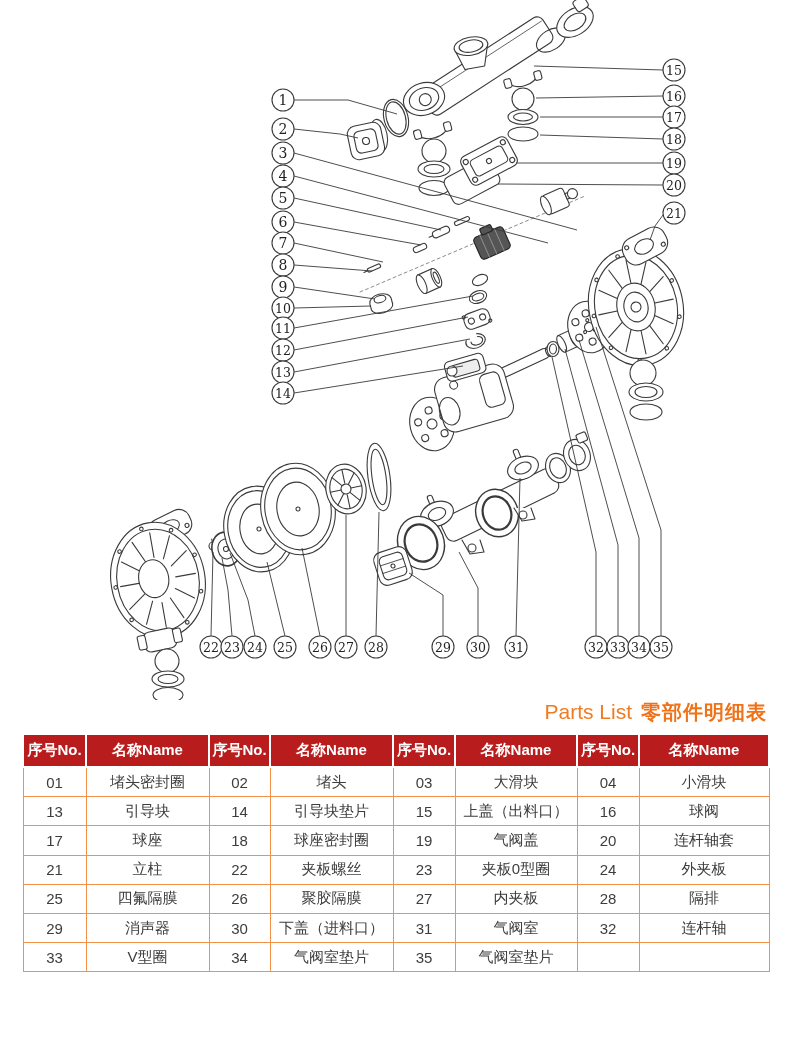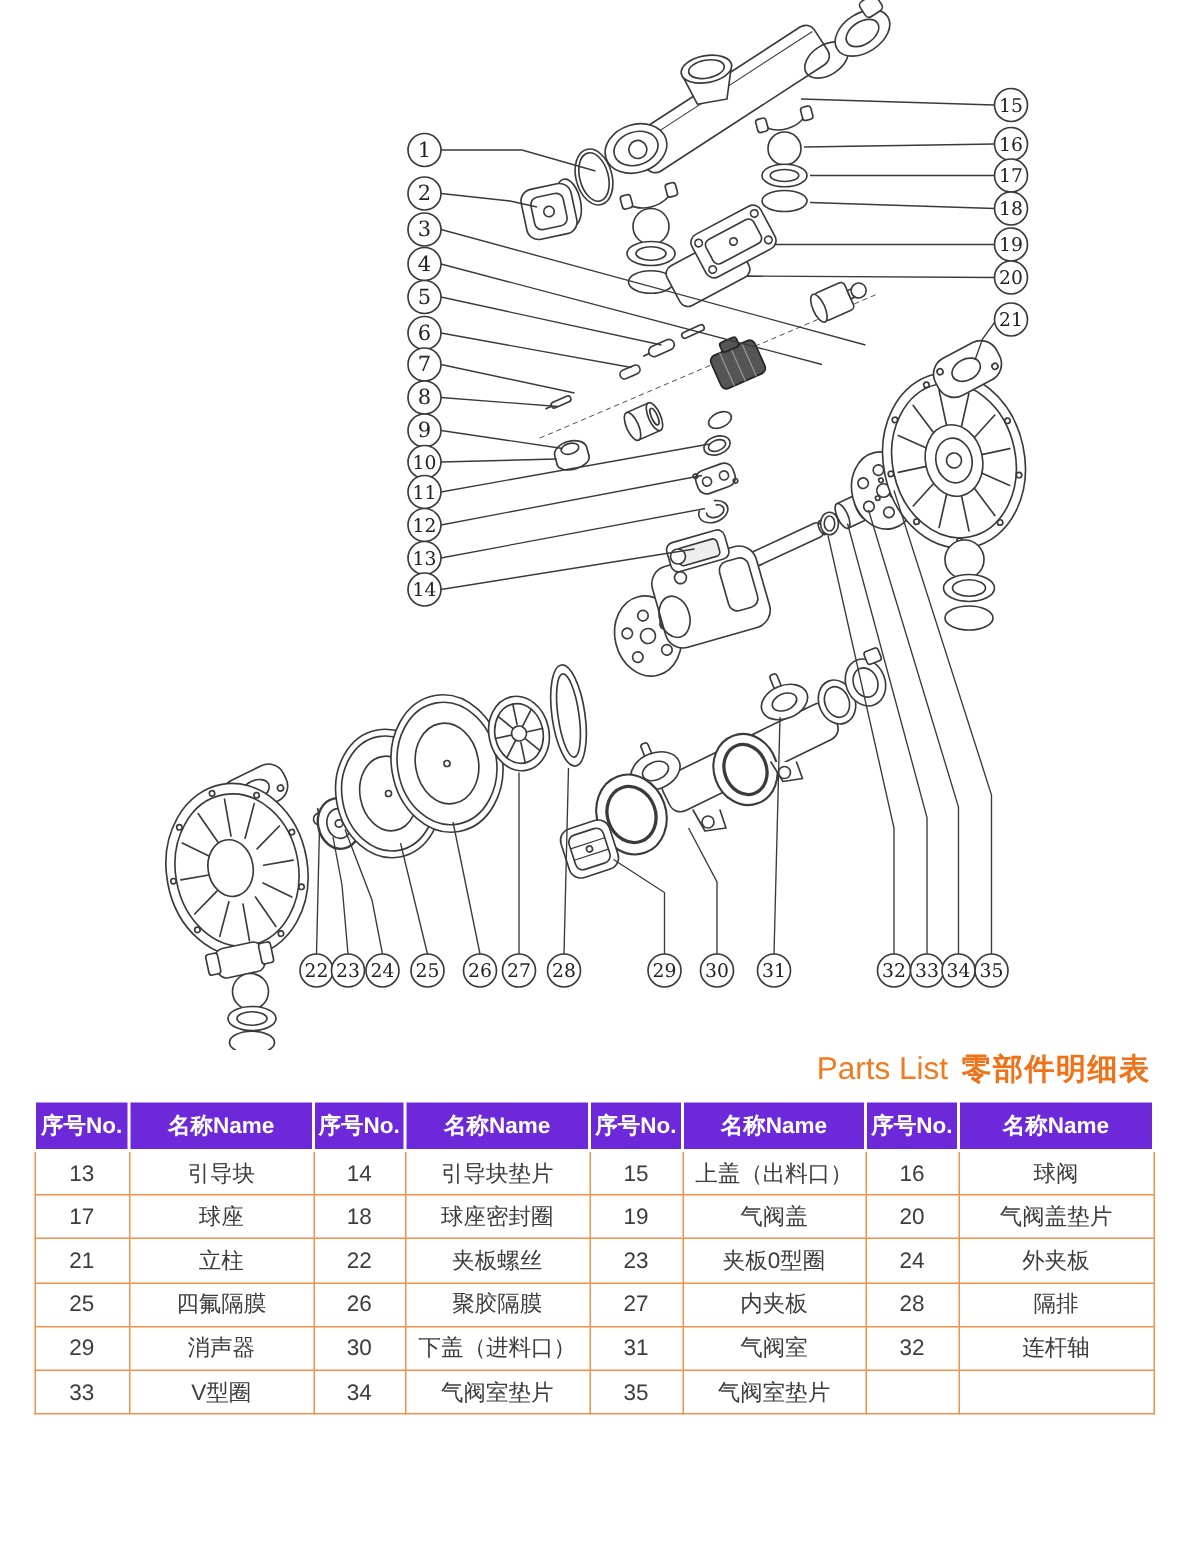--- a/index.html
+++ b/index.html
@@ -3,21 +3,21 @@
 <meta charset="utf-8">
 <style>
   html,body{margin:0;padding:0;background:#ffffff;}
   body{width:790px;height:1043px;position:relative;font-family:"Liberation Sans",sans-serif;overflow:hidden;}
   #diagram{position:absolute;top:0;left:0;}
   .title{position:absolute;top:699px;right:23px;display:flex;align-items:baseline;gap:9px;white-space:nowrap;}
   .title .en{font-size:21px;color:#F07B20;}
   .title .zh{font-size:20px;font-weight:bold;color:#F07218;letter-spacing:1px;}
   .table-wrap{position:absolute;left:22px;top:733px;width:746px;}
   table.parts{width:746px;border-collapse:collapse;table-layout:fixed;border:1px solid #F0914A;}
-  table.parts th{background:#6d28d9;color:#ffffff;font-size:15px;font-weight:bold;height:31px;border:2px solid #ffffff;padding:0;text-align:center;}
+  table.parts th{background:#b91c1c;color:#ffffff;font-size:15px;font-weight:bold;height:31px;border:2px solid #ffffff;padding:0;text-align:center;}
   table.parts td{height:28.2px;font-size:15px;color:#3d3d3d;border:1px solid #F2914A;text-align:center;padding:0;background:#ffffff;}
   text.callout-num{font-family:"DejaVu Serif","Liberation Serif",serif;fill:#222;}
 </style>
 </head>
 <body>
 
 <svg id="diagram" width="790" height="700" viewBox="0 0 790 700">
   <defs>
     <g id="fins">
       <line x1="18" y1="0" x2="38" y2="0"></line>
@@ -566,38 +566,48 @@
           <th>序号No.</th>
           <th>名称Name</th>
           <th>序号No.</th>
           <th>名称Name</th>
           <th>序号No.</th>
           <th>名称Name</th>
         </tr>
       </thead>
     <tbody id="tbl-body">
         <tr>
+          <td>01</td>
+          <td>堵头密封圈</td>
+          <td>02</td>
+          <td>堵头</td>
+          <td>03</td>
+          <td>大滑块</td>
+          <td>04</td>
+          <td>小滑块</td>
+        </tr>
+        <tr>
           <td>13</td>
           <td>引导块</td>
           <td>14</td>
           <td>引导块垫片</td>
           <td>15</td>
           <td>上盖（出料口）</td>
           <td>16</td>
           <td>球阀</td>
         </tr>
         <tr>
           <td>17</td>
           <td>球座</td>
           <td>18</td>
           <td>球座密封圈</td>
           <td>19</td>
           <td>气阀盖</td>
           <td>20</td>
-          <td>气阀盖垫片</td>
+          <td>连杆轴套</td>
         </tr>
         <tr>
           <td>21</td>
           <td>立柱</td>
           <td>22</td>
           <td>夹板螺丝</td>
           <td>23</td>
           <td>夹板0型圈</td>
           <td>24</td>
           <td>外夹板</td>

